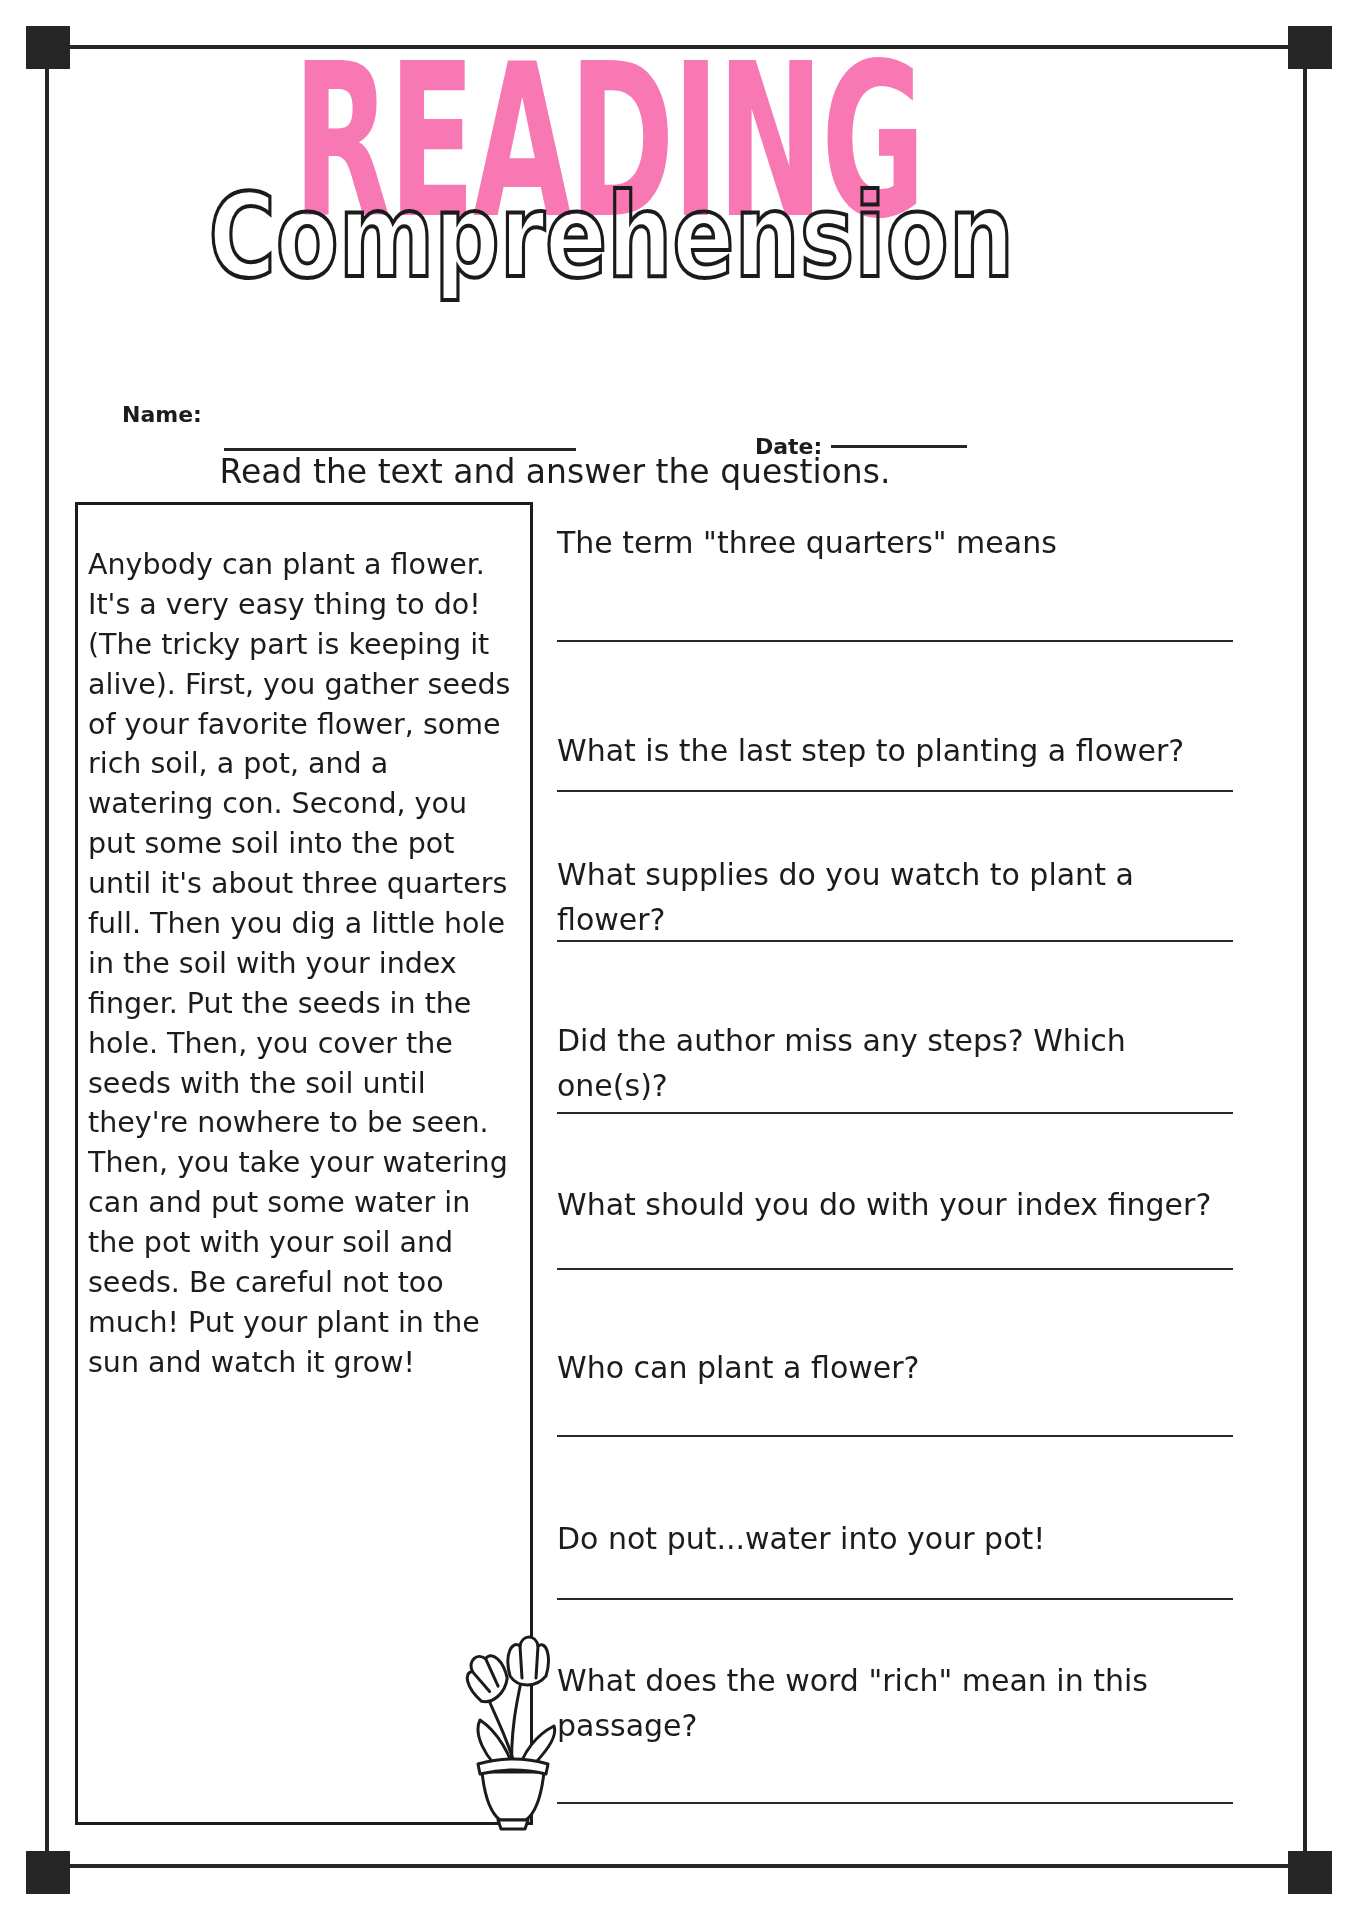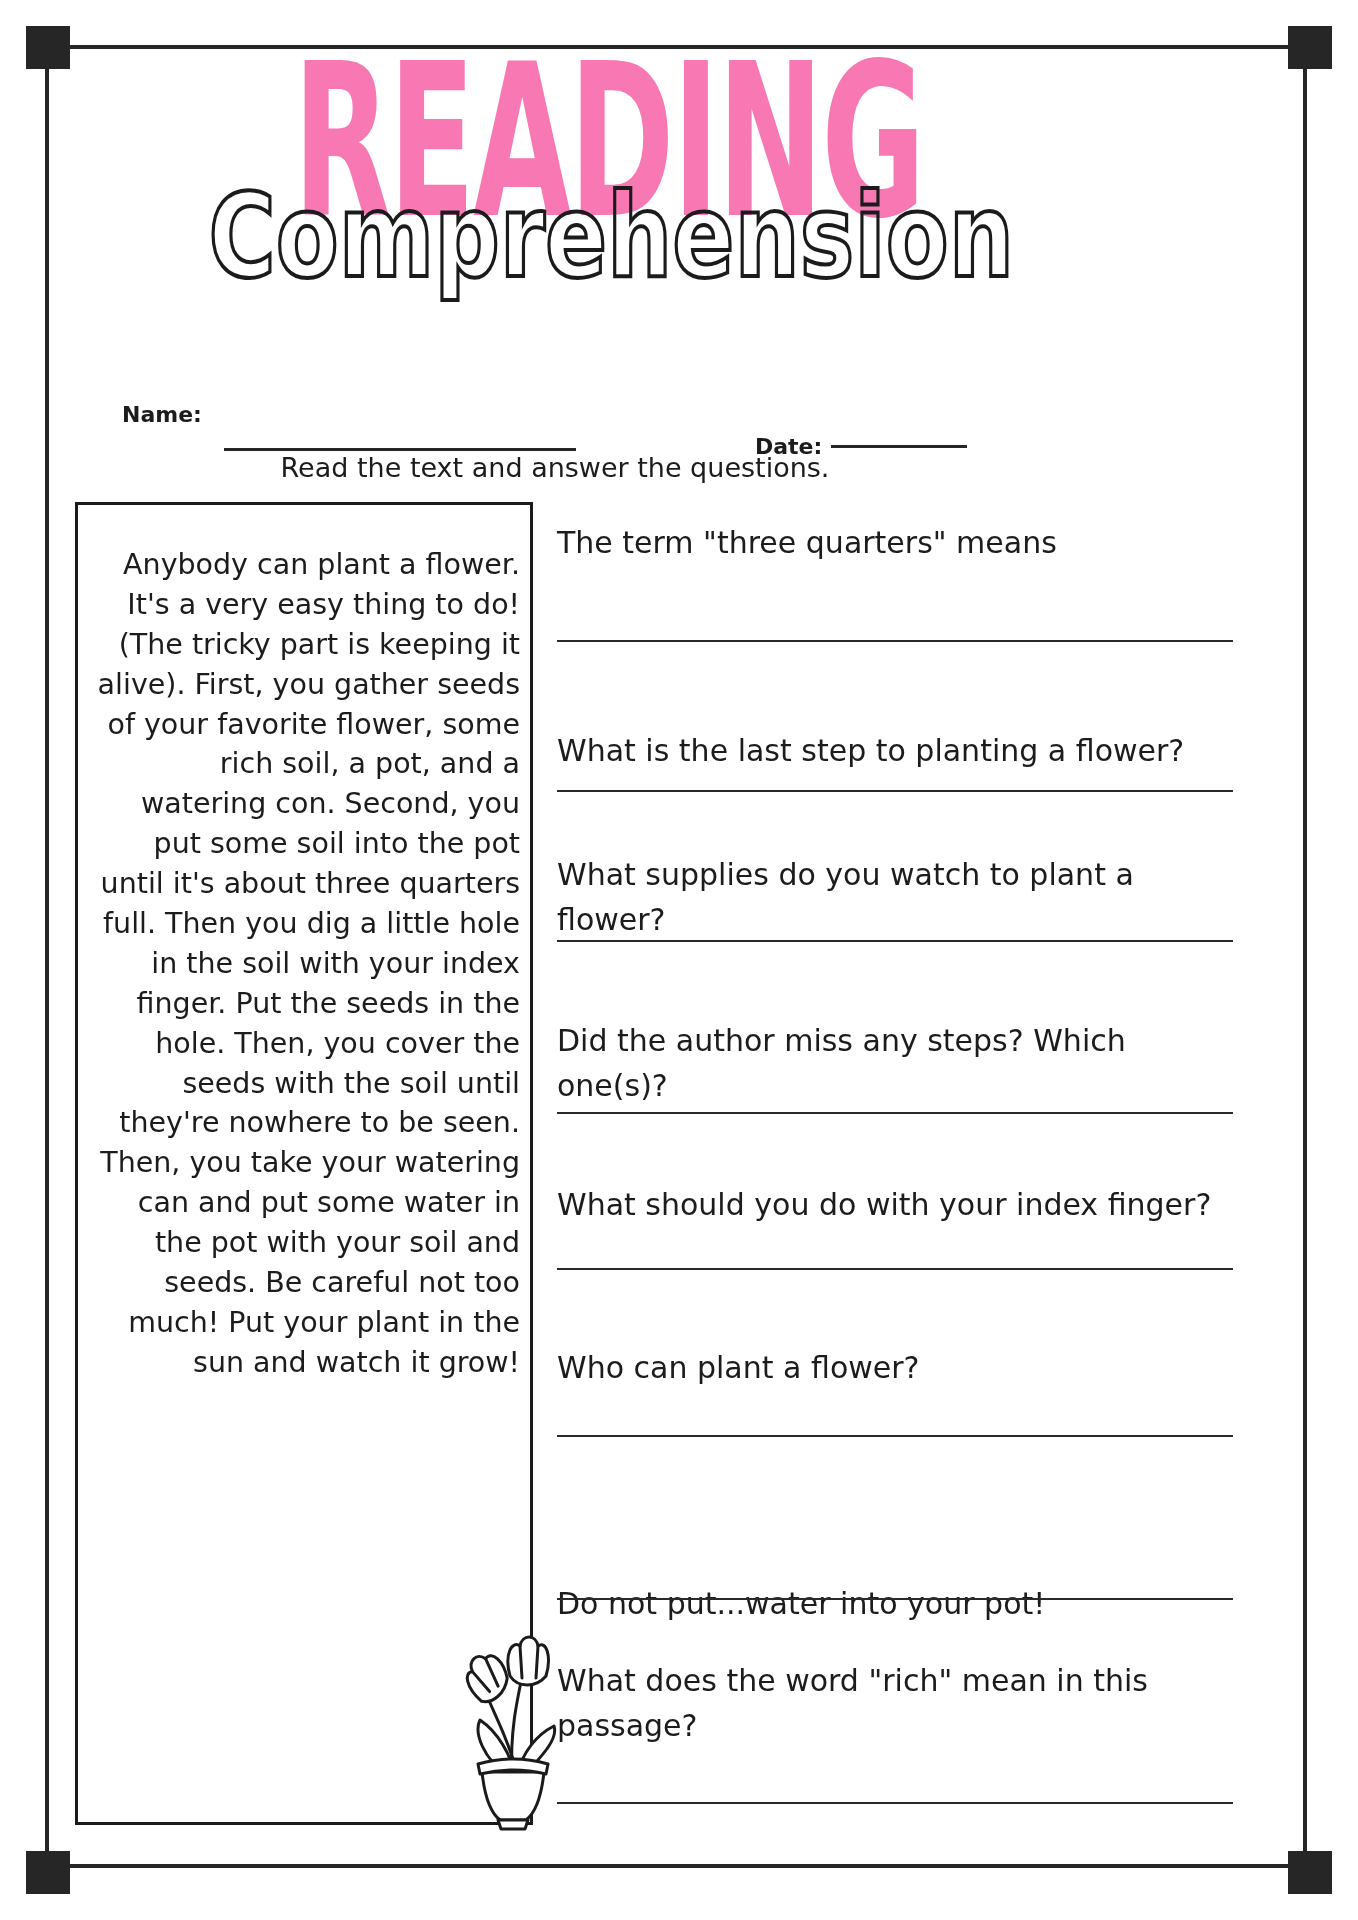--- a/index.html
+++ b/index.html
@@ -36,33 +36,33 @@
   }
   
   .field-label{position:absolute;font-size:22px;font-weight:700;}
   .name-label{left:122px;top:402px;}
   .date-label{left:755px;top:402px;margin-top:32px;}
   .write-line{position:absolute;border-bottom:3px solid #262626;height:0;}
   .name-line{left:224px;top:448px;width:352px;}
   .date-line{left:831px;top:445px;width:136px;}
   .instruction{
     position:absolute;left:75px;top:452px;width:960px;text-align:center;
-    font-size:27px;font-weight:500;
+    font-size:33px;font-weight:500;
   }
   
   .passage-box{
     position:absolute;left:75px;top:502px;width:458px;height:1323px;
     border:3.5px solid #1b1b1b;box-sizing:border-box;
   }
   .passage-title{
     margin-top:16px;text-align:center;font-size:60px;line-height:1.23;
     font-weight:700;letter-spacing:1px;
   }
   .passage-body{
-    margin-top:40px;padding:0 10px;text-align:right;
+    margin-top:40px;padding:0 10px;text-align:left;
     font-size:28.5px;line-height:1.4;font-weight:500;
   }
   
   .q{
     position:absolute;left:557px;width:682px;font-size:30px;line-height:1.5;
     font-weight:500;
   }
   .aline{
     position:absolute;left:557px;width:676px;height:0;
     border-top:2.5px solid #2a2a2a;
@@ -106,21 +106,21 @@
 
 <div class="q" style="top:1018px">Did the author miss any steps? Which one(s)?</div>
 <div class="aline" style="top:1112px"></div>
 
 <div class="q" style="top:1182px">What should you do with your index finger?</div>
 <div class="aline" style="top:1268px"></div>
 
 <div class="q" style="top:1345px">Who can plant a flower?</div>
 <div class="aline" style="top:1435px"></div>
 
-<div class="q" style="top:1581px">Do not put...water into your pot!</div>
+<div class="q" style="top:1516px">Do not put...water into your pot!</div>
 <div class="aline" style="top:1598px"></div>
 
 <div class="q" style="top:1658px">What does the word "rich" mean in this passage?</div>
 <div class="aline" style="top:1802px"></div>
 
 <svg class="tulip" viewBox="0 0 112 198">
   <g fill="#ffffff" stroke="#1b1b1b" stroke-width="3" stroke-linejoin="round" stroke-linecap="round">
 
     <path d="M54,140 C52,100 58,70 66,34" fill="none"></path>
     <path d="M60,142 C50,104 38,84 30,64" fill="none"></path>

